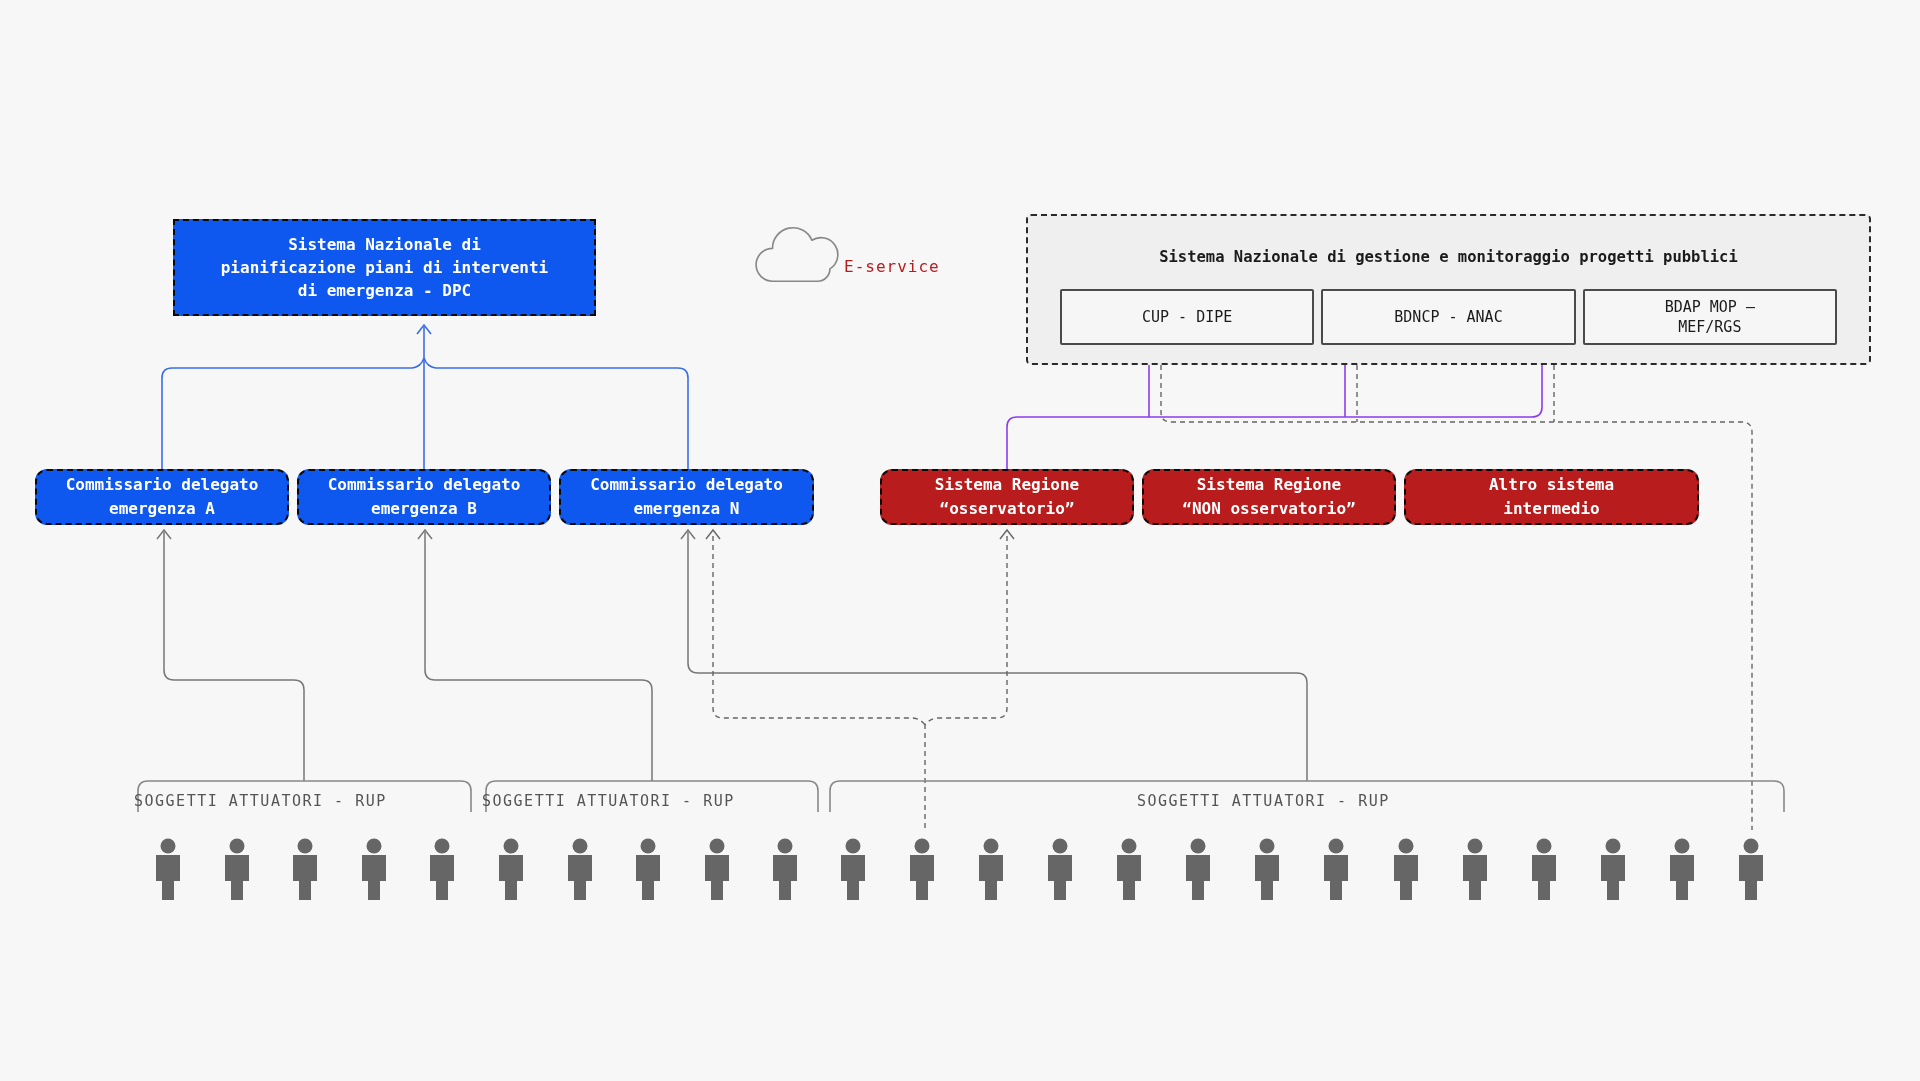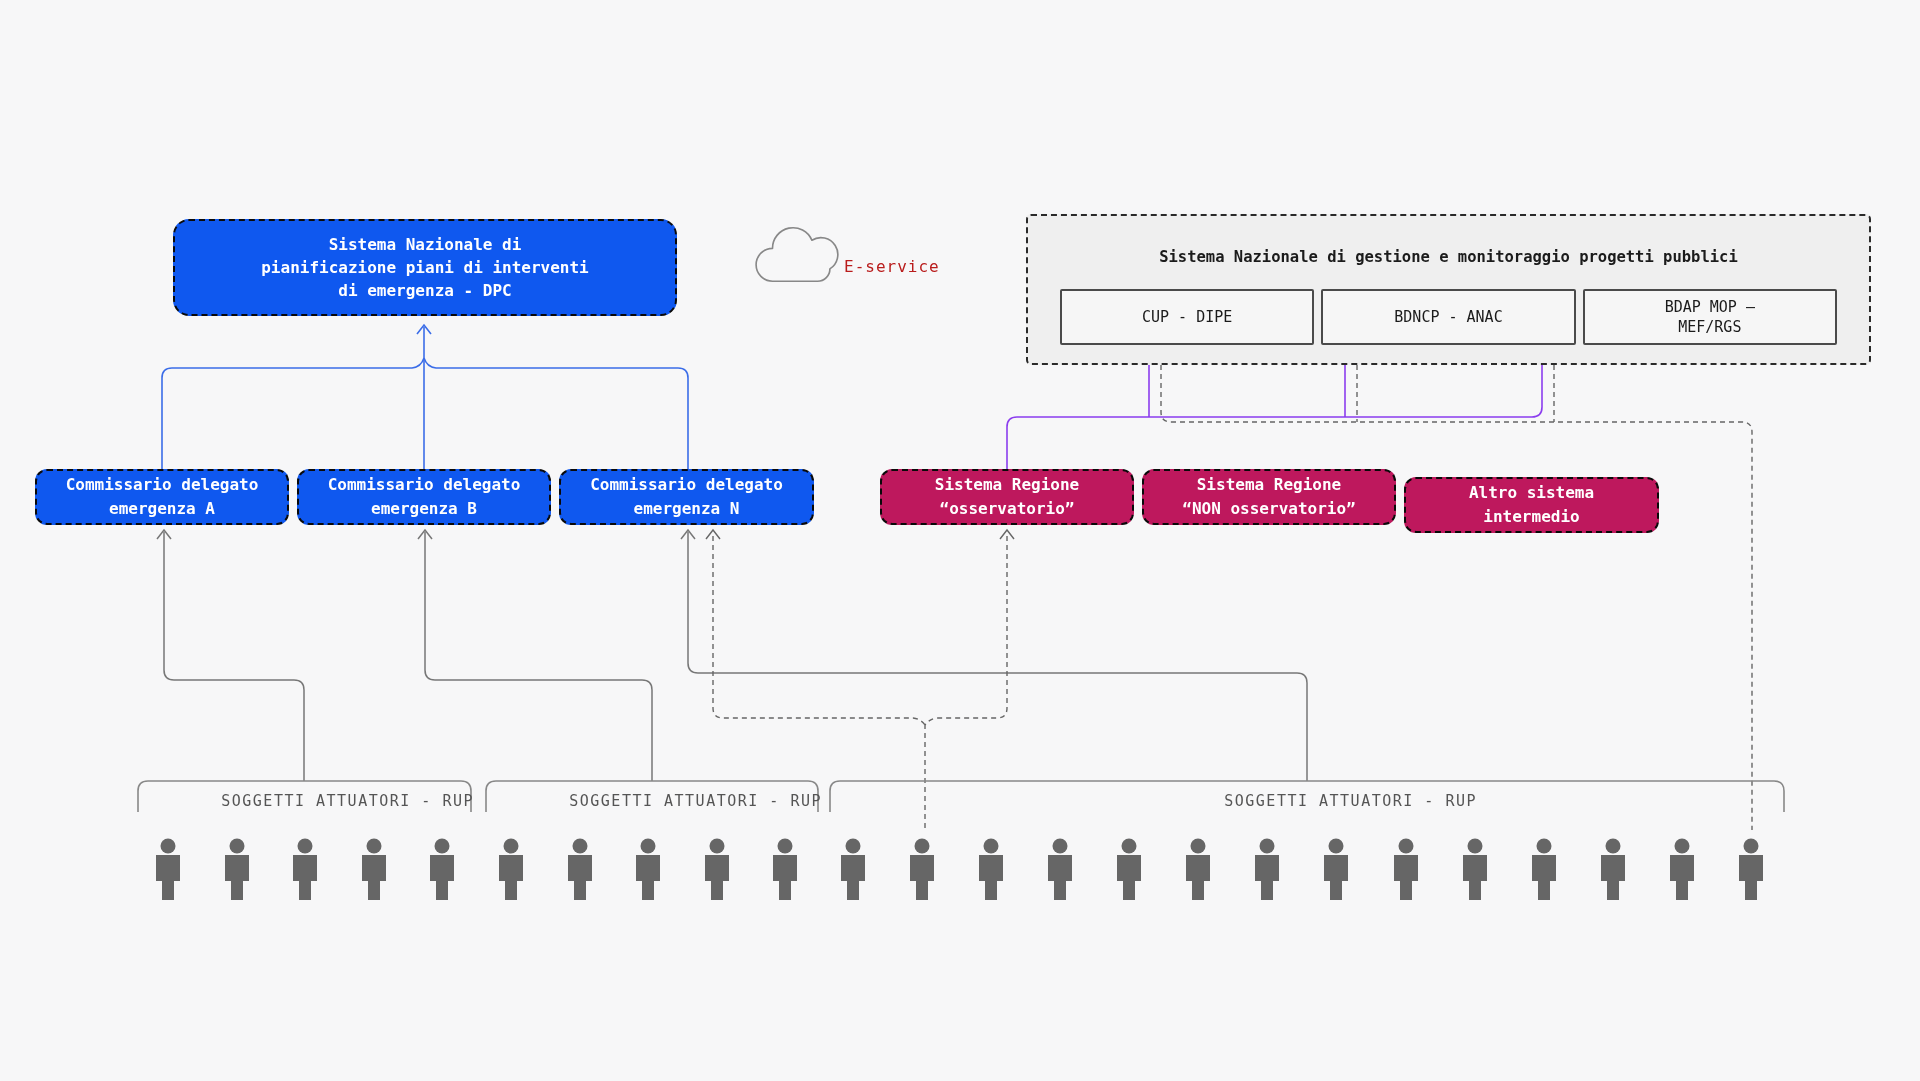--- a/index.html
+++ b/index.html
@@ -13,43 +13,43 @@
   svg.wires{position:absolute;left:0;top:0;width:1920px;height:1081px;}
 
   .box{
     position:absolute;
     display:flex;align-items:center;justify-content:center;
     text-align:center;
     white-space:pre-line;
     box-sizing:border-box;
   }
   .dpc{
-    left:173px;top:219px;width:504px;height:97px;
+    left:173px;top:219px;width:423px;height:97px;
     background:#0f58ef;color:#ffffff;
-    border:2px dashed #0a0a0a;border-radius:16px;
+    border:2px dashed #0a0a0a;border-radius:0;
     font-size:16px;font-weight:700;line-height:1.45;
   }
   .blue{
     background:#0f58ef;color:#ffffff;
     border:2px dashed #0a0a0a;border-radius:12px;
     font-size:16px;font-weight:700;line-height:1.5;
     top:469px;height:56px;
   }
   .purple{
-    background:#be185d;color:#ffffff;
+    background:#b91c1c;color:#ffffff;
     border:2px dashed #0a0a0a;border-radius:12px;
     font-size:16px;font-weight:700;line-height:1.5;
     top:469px;height:56px;
   }
   .com-a{left:35px;width:254px;}
   .com-b{left:297px;width:254px;}
   .com-n{left:559px;width:255px;}
   .sys-oss{left:880px;width:254px;}
   .sys-non{left:1142px;width:254px;}
-  .sys-alt{left:1404px;width:255px;margin-top:8px;}
+  .sys-alt{left:1404px;width:295px;}
 
   .container-box{
     position:absolute;left:1026px;top:214px;width:845px;height:151px;
     background:#efefef;border:2px dashed #2a2a2a;border-radius:5px;
     box-sizing:border-box;
   }
   .container-title{
     margin-top:32px;text-align:center;
     font-size:15.5px;font-weight:700;color:#1b1b1b;
   }
@@ -63,21 +63,21 @@
     font-size:15px;font-weight:500;color:#1b1b1b;text-align:center;
     white-space:pre-line;line-height:1.35;box-sizing:border-box;
   }
 
   .eservice{
     position:absolute;left:844px;top:257px;
     font-size:16px;color:#b91c1c;letter-spacing:1px;
   }
 
   .bracket-label{
-    position:absolute;top:792px;width:340px;text-align:right;
+    position:absolute;top:792px;width:340px;text-align:left;
     font-size:15px;color:#555;letter-spacing:1.5px;font-weight:500;
   }
   .bl-1{left:134px;}
   .bl-2{left:482px;}
   .bl-3{left:1137px;}
 
   .person-group{
     position:absolute;top:838px;height:62px;
     display:flex;justify-content:space-between;align-items:flex-start;
   }

